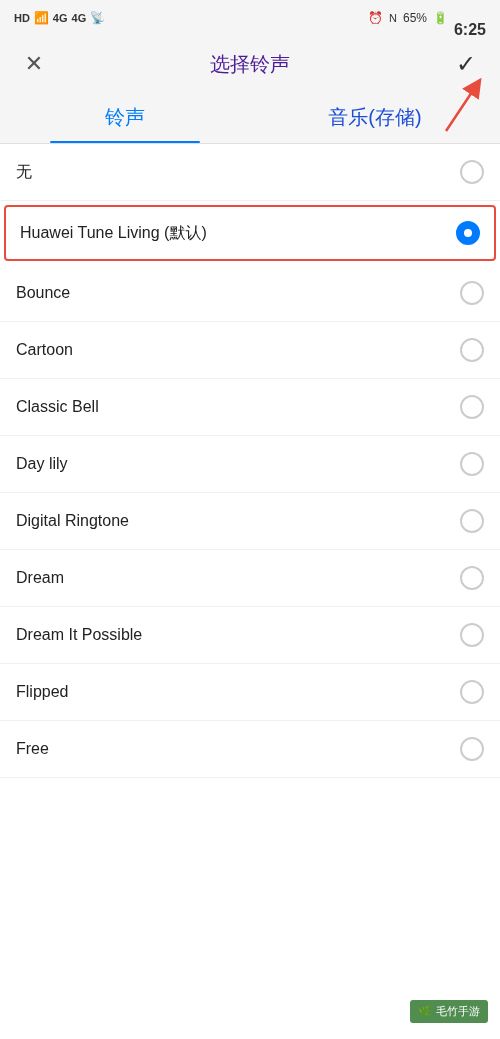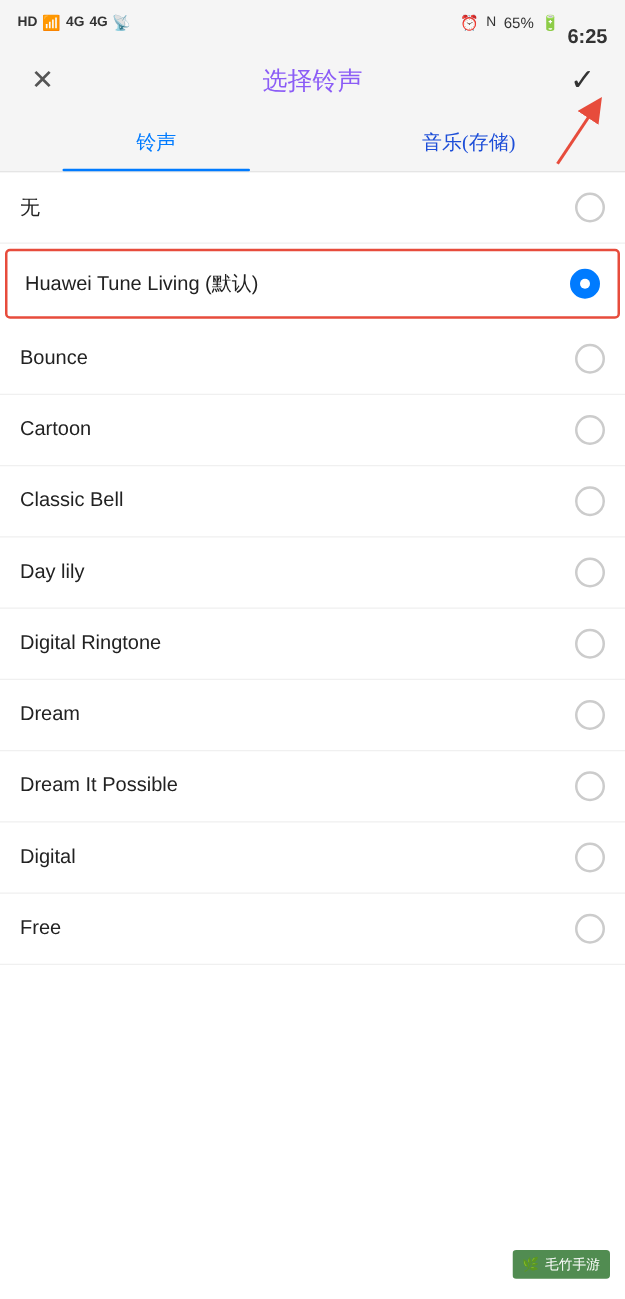--- a/index.html
+++ b/index.html
@@ -64,21 +64,21 @@
       width: 36px;
       height: 36px;
       display: flex;
       align-items: center;
       justify-content: center;
     }
 
     .header-title {
       font-size: 20px;
       font-weight: 500;
-      color: #8b5cf6;
+      color: #4c1d95;
     }
 
     .header-confirm {
       font-size: 22px;
       color: #555;
       cursor: pointer;
       width: 36px;
       height: 36px;
       display: flex;
       align-items: center;
@@ -93,24 +93,23 @@
     .tabs {
       display: flex;
       background: #f5f5f5;
       border-bottom: 1px solid #e0e0e0;
     }
 
     .tab {
       flex: 1;
       text-align: center;
       padding: 12px 0;
-      font-size: 16px;
+      font-size: 20px;
       cursor: pointer;
       position: relative;
-      font-family: Liberation Serif, serif;
     }
 
     .tab.active {
       color: #007bff;
       font-weight: 500;
     }
 
     .tab.active::after {
       content: '';
       position: absolute;
@@ -270,21 +269,21 @@
     </div>
     <div class="list-item">
       <span class="item-label">Dream</span>
       <div class="radio-btn"></div>
     </div>
     <div class="list-item">
       <span class="item-label">Dream It Possible</span>
       <div class="radio-btn"></div>
     </div>
     <div class="list-item">
-      <span class="item-label">Digital</span>
+      <span class="item-label">Flipped</span>
       <div class="radio-btn"></div>
     </div>
     <div class="list-item">
       <span class="item-label">Free</span>
       <div class="radio-btn"></div>
     </div>
   </div>
 
 <div class="watermark">
   <span>🌿</span>

